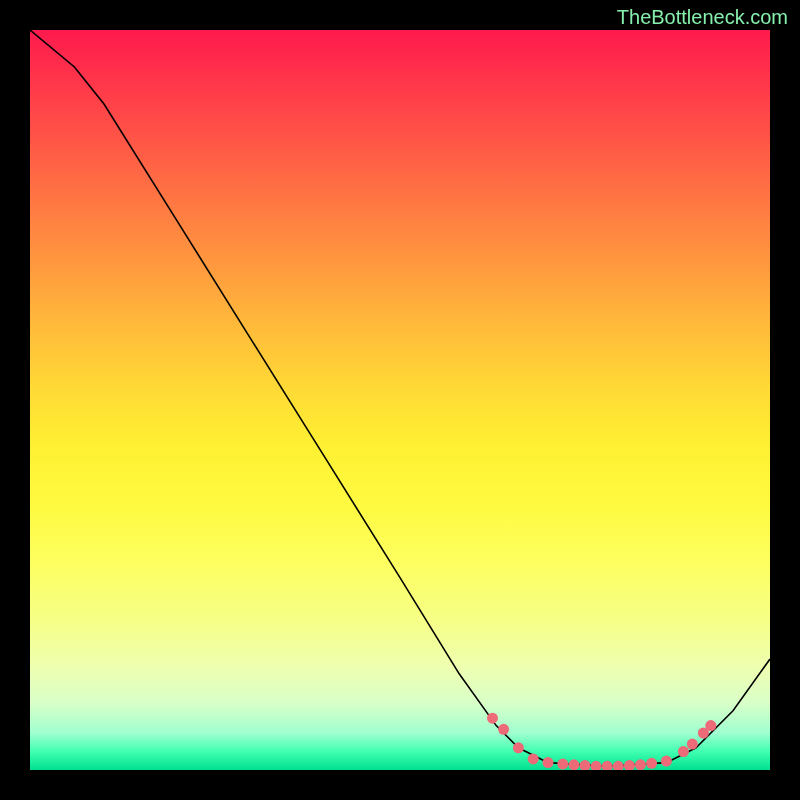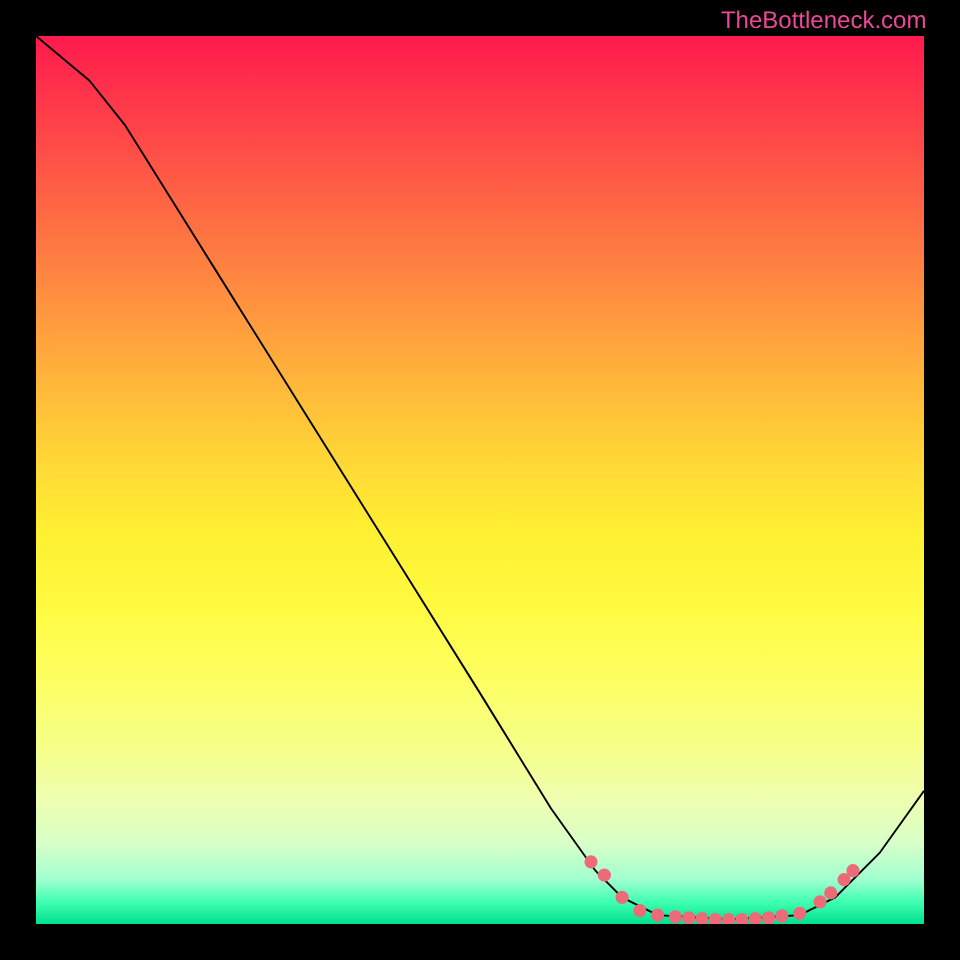--- a/index.html
+++ b/index.html
@@ -7,22 +7,22 @@
     width: 800px;
     height: 800px;
     background: #000;
     position: relative;
     font-family: Arial, sans-serif;
     overflow: hidden;
   }
   .attribution {
     position: absolute;
     top: 6px;
-    right: 28px;
-    color: #ec4899;
+    right: 12px;
+    color: #86efac;
     font-size: 20px;
     font-weight: 500;
     z-index: 10;
   }
   .plot-area {
     position: absolute;
     left: 30px;
     top: 30px;
     width: 740px;
     height: 740px;

